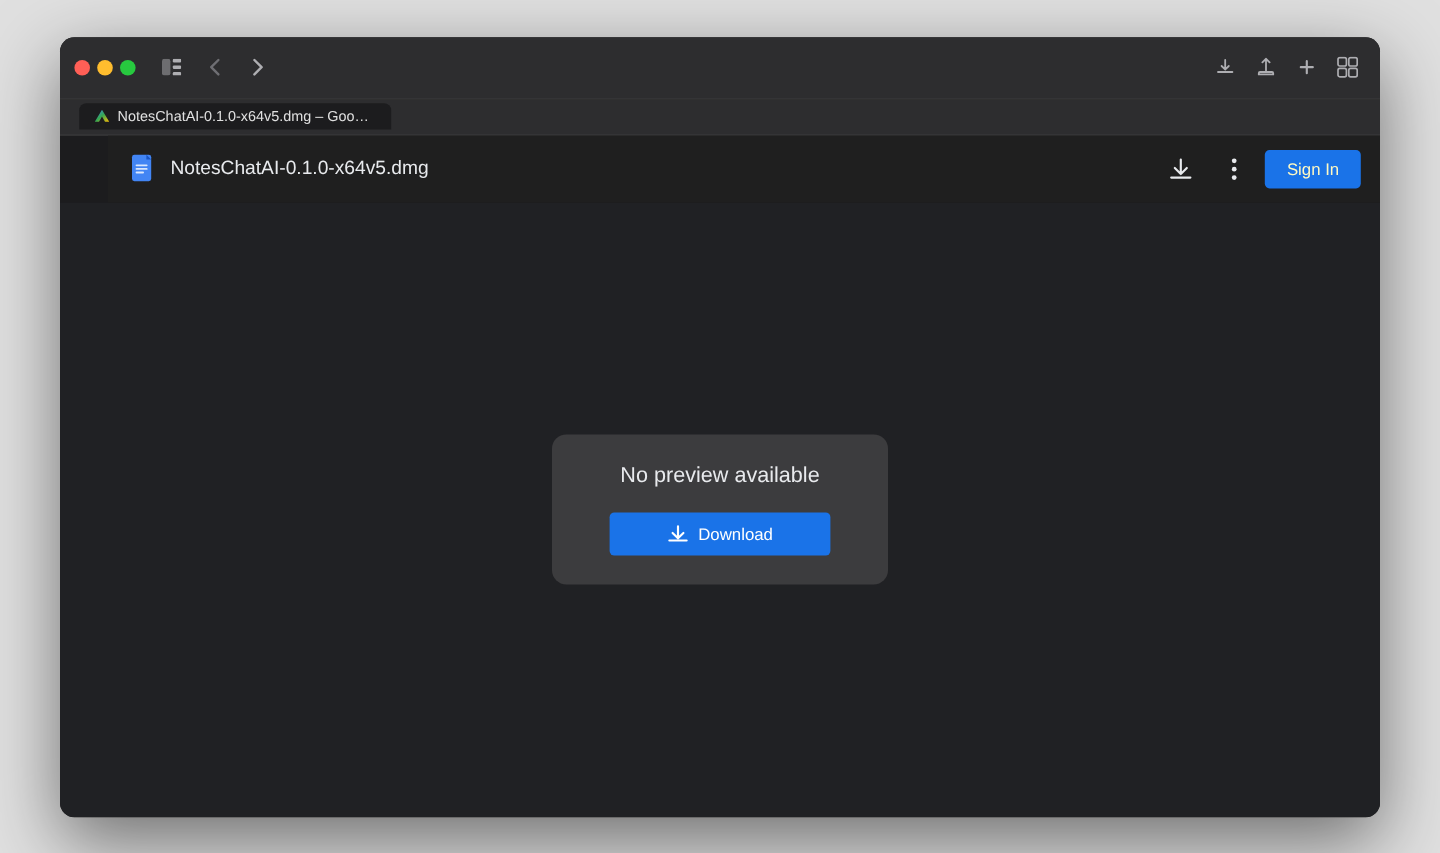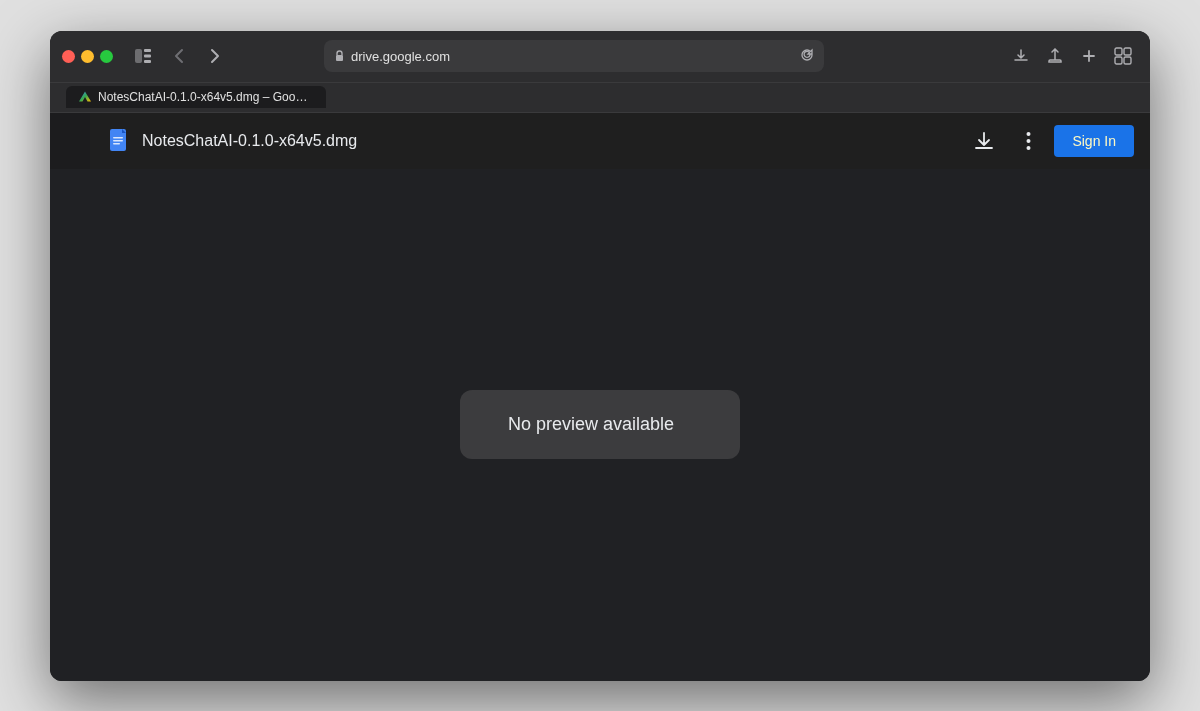--- a/index.html
+++ b/index.html
@@ -204,21 +204,21 @@
       background: #202124;
       display: flex;
       align-items: center;
       justify-content: center;
     }
     .preview-card {
       background: #3c3c3e;
       border-radius: 12px;
       padding: 24px 48px;
       display: flex;
-      flex-direction: row;
+      flex-direction: column;
       align-items: center;
       gap: 20px;
       min-width: 280px;
     }
     .no-preview-text {
       color: #e8eaed;
       font-size: 18px;
       font-weight: 400;
     }
     .download-btn {
@@ -268,36 +268,20 @@
     </div>
     <div class="nav-btn">
       <svg width="10" height="16" viewBox="0 0 10 16" fill="#6e6e73">
         <path d="M8 2 L2 8 L8 14" stroke="#6e6e73" stroke-width="2" fill="none" stroke-linecap="round" stroke-linejoin="round"></path>
       </svg>
     </div>
     <div class="nav-btn enabled">
       <svg width="10" height="16" viewBox="0 0 10 16" fill="none">
         <path d="M2 2 L8 8 L2 14" stroke="#aeaeb2" stroke-width="2" fill="none" stroke-linecap="round" stroke-linejoin="round"></path>
       </svg>
-    </div>
-    <div class="address-bar-container">
-      <div class="address-bar">
-        <span class="lock-icon">
-          <svg width="11" height="13" viewBox="0 0 11 13" fill="#aeaeb2">
-            <rect x="2" y="6" width="7" height="6" rx="1"></rect>
-            <path d="M3 6V4.5a2.5 2.5 0 015 0V6" stroke="#aeaeb2" stroke-width="1.4" fill="none"></path>
-          </svg>
-        </span>
-        <span class="address-text">drive.google.com</span>
-        <span class="reload-btn">
-          <svg width="14" height="14" viewBox="0 0 14 14" fill="none">
-            <path d="M12 7A5 5 0 1 1 7 2a5 5 0 0 1 3.5 1.4L12 2v4h-4l1.5-1.5A3 3 0 1 0 10 7" stroke="#aeaeb2" stroke-width="1.3" stroke-linecap="round"></path>
-          </svg>
-        </span>
-      </div>
     </div>
     <div class="toolbar-right">
       <div class="toolbar-btn">
         <svg width="16" height="16" viewBox="0 0 16 16" fill="#aeaeb2">
           <path d="M8 2v8M5 7l3 3 3-3M2 12h12" stroke="#aeaeb2" stroke-width="1.5" stroke-linecap="round" fill="none"></path>
         </svg>
       </div>
       <div class="toolbar-btn">
         <svg width="16" height="16" viewBox="0 0 16 16" fill="none">
           <path d="M8 2v9M5 4l3-3 3 3M3 12h10a1 1 0 0 1 1 1v1H2v-1a1 1 0 0 1 1-1z" stroke="#aeaeb2" stroke-width="1.5" stroke-linecap="round" fill="none"></path>
@@ -367,15 +351,21 @@
           <circle cx="2.5" cy="17" r="2"></circle>
         </svg>
       </div>
       <button class="sign-in-btn">Sign In</button>
     </div>
   </div>
 
   <div class="drive-content">
     <div class="preview-card">
       <span class="no-preview-text">No preview available</span>
+      <button class="download-btn">
+        <svg class="download-icon-svg" viewBox="0 0 20 20" fill="none">
+          <path d="M10 3v10M5 9l5 5 5-5M2 16h16" stroke="white" stroke-width="2" stroke-linecap="round" stroke-linejoin="round"></path>
+        </svg>
+        <span>Download</span>
+      </button>
     </div>
   </div>
 </div>
 
 </body></html>

